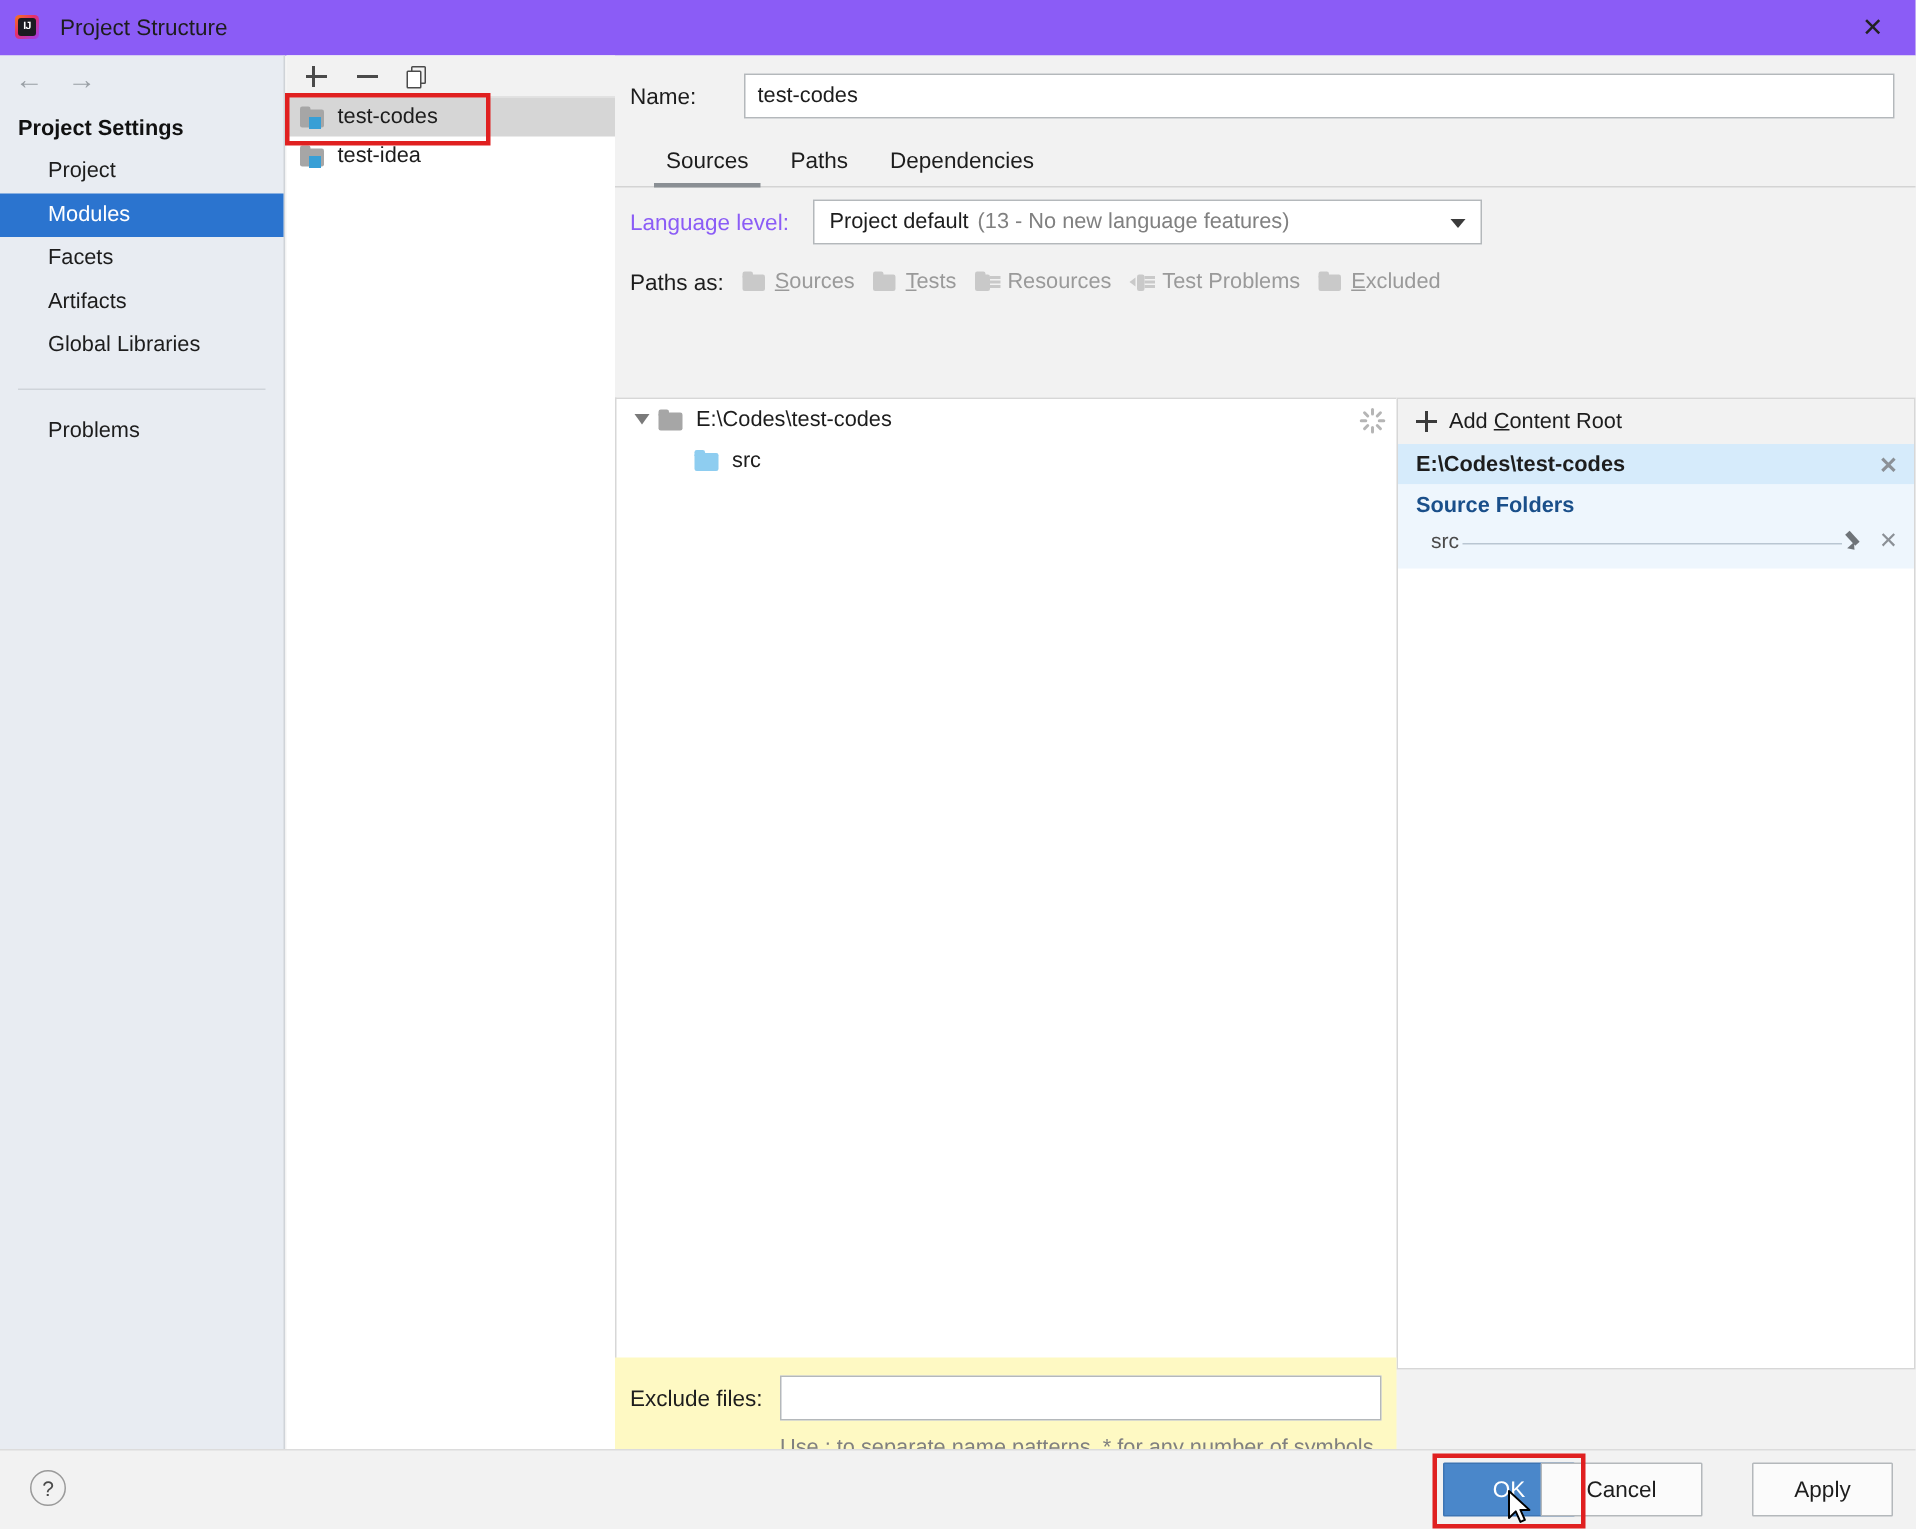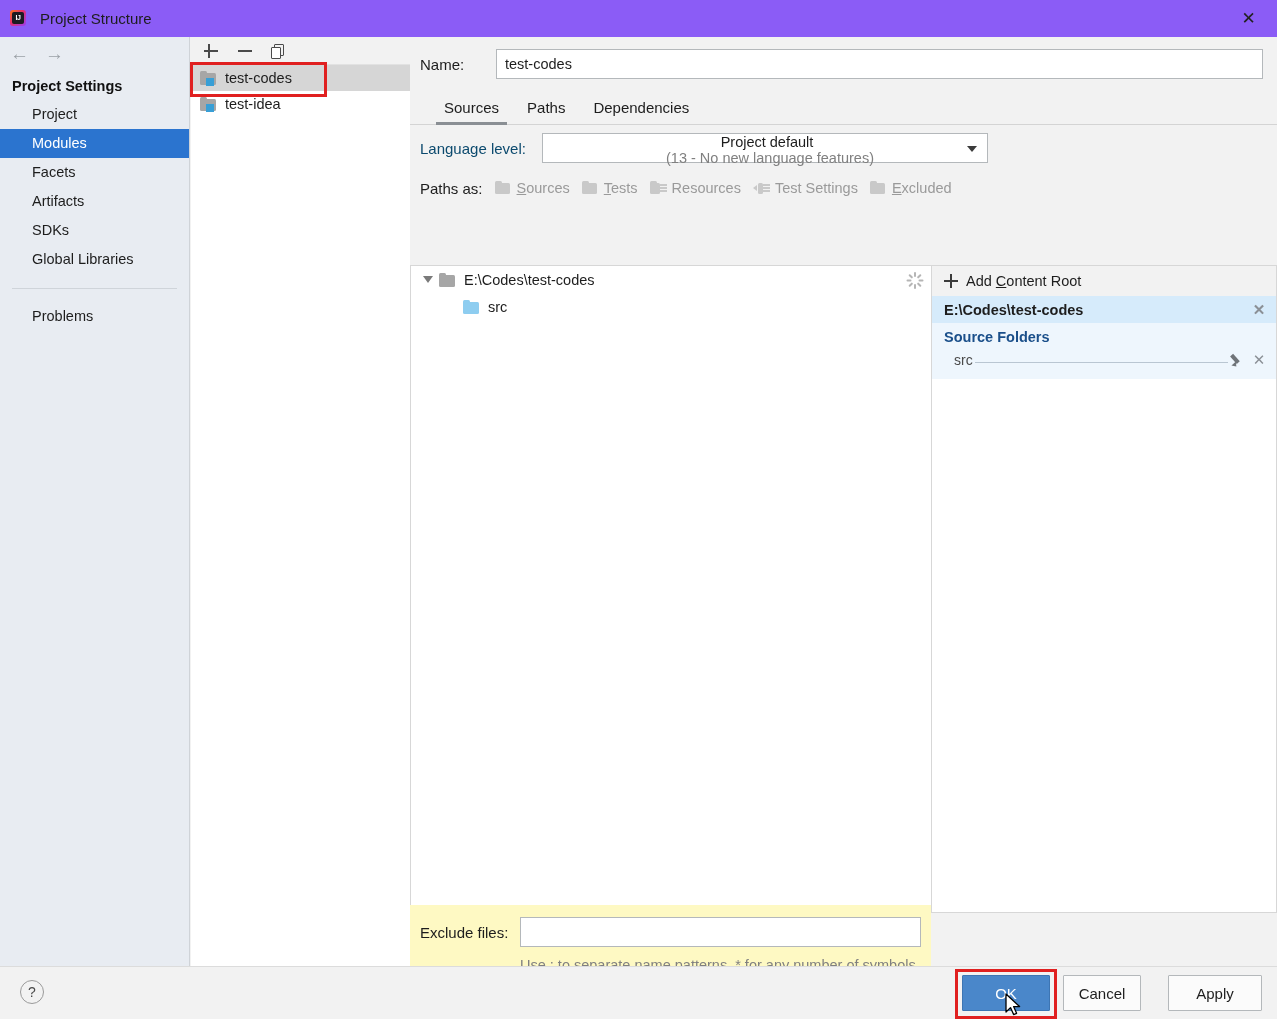--- a/index.html
+++ b/index.html
@@ -115,24 +115,24 @@
     font-size: 15px; color: #1d1d1d; padding: 0 14px 8px 14px;
     position: relative; cursor: default;
   }
   .tab.active::after {
     content:""; position: absolute; left: 6px; right: 6px; bottom: -1px;
     height: 3px; background: #8a8f94;
   }
 
   
   #lang-row { display: flex; align-items: center; height: 46px; padding: 0 10px 0 10px; }
-  #lang-label { font-size: 15px; color: #0c4a6e; width: 122px; }
+  #lang-label { font-size: 15px; color: #8b5cf6; width: 122px; }
   #lang-combo {
     width: 446px; height: 30px; background: #fff; border: 1px solid #b4b8bb;
-    display: flex; align-items: center; padding: 0 6px 0 10px; position: relative; flex-direction: column;
+    display: flex; align-items: center; padding: 0 6px 0 10px; position: relative;
   }
   #lang-main { font-size: 14.5px; color: #1d1d1d; }
   #lang-sub  { font-size: 14.5px; color: #808080; margin-left: 6px; }
   #lang-arrow {
     position: absolute; right: 10px; top: 50%; margin-top: -2px;
     width: 0; height: 0; border-left: 5px solid transparent;
     border-right: 5px solid transparent; border-top: 6px solid #3b3b3b;
   }
 
   
@@ -240,21 +240,21 @@
   }
   .dlg-btn {
     position: absolute; height: 36px; border: 1px solid #b4b8bb; background: #fbfbfb;
     font-size: 15px; color: #1d1d1d; display: flex; align-items: center;
     justify-content: center; cursor: default; border-radius: 1px; text-align: right;
   }
   #ok-btn {
     left: 962px; top: 975px; width: 88px;
     background: #4a87ca; border-color: #3d75b3; color: #ffffff;
   }
-  #cancel-btn { left: 1063px; top: 975px; width: 78px; }
+  #cancel-btn { left: 1027px; top: 975px; width: 108px; }
   #apply-btn  { left: 1168px; top: 975px; width: 94px; }
 
   
   .annot {
     position: absolute; border: 3px solid #e02020; pointer-events: none;
   }
   #annot-module { left: 190px; top: 62px; width: 137px; height: 35px; }
   #annot-ok     { left: 955px; top: 969px; width: 102px; height: 50px; }
 
   
@@ -280,21 +280,20 @@
     <span class="nav-arrow">←</span>
     <span class="nav-arrow">→</span>
   </div>
 
   <div class="side-group">Project Settings</div>
   <div class="side-item">Project</div>
   <div class="side-item selected">Modules</div>
   <div class="side-item">Facets</div>
   <div class="side-item">Artifacts</div>
 
-  <div class="side-item">SDKs</div>
   <div class="side-item">Global Libraries</div>
 
   <div class="side-sep"></div>
   <div class="side-item">Problems</div>
 </div>
 
 <div id="modules-panel">
   <div id="modules-toolbar">
     <span class="tb-icon tb-plus"></span>
     <span class="tb-icon tb-minus"></span>
@@ -379,21 +378,21 @@
     <span class="mark-btn">
       <span class="mk-icon">
         <span class="arrow"></span>
         <span class="b" style="left:5px;width:5px;"></span>
         <span class="lines">
             <i></i>
             <i></i>
             <i></i>
           </span>
       </span>
-      <span class="lbl">Test Settings</span>
+      <span class="lbl">Test Problems</span>
     </span>
 
     <span class="mark-btn">
       <span class="mk-icon">
           <span class="t"></span>
           <span class="b"></span>
         </span>
       <span class="lbl"><u>E</u>xcluded</span>
     </span>
   </div>

